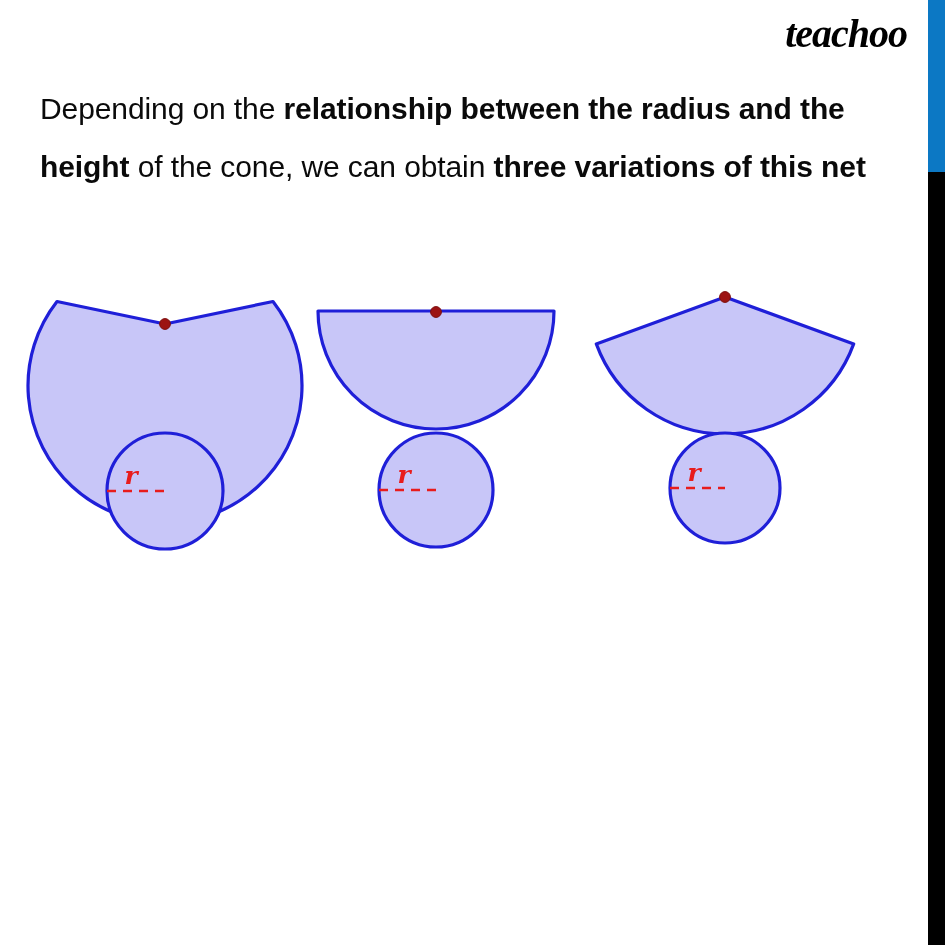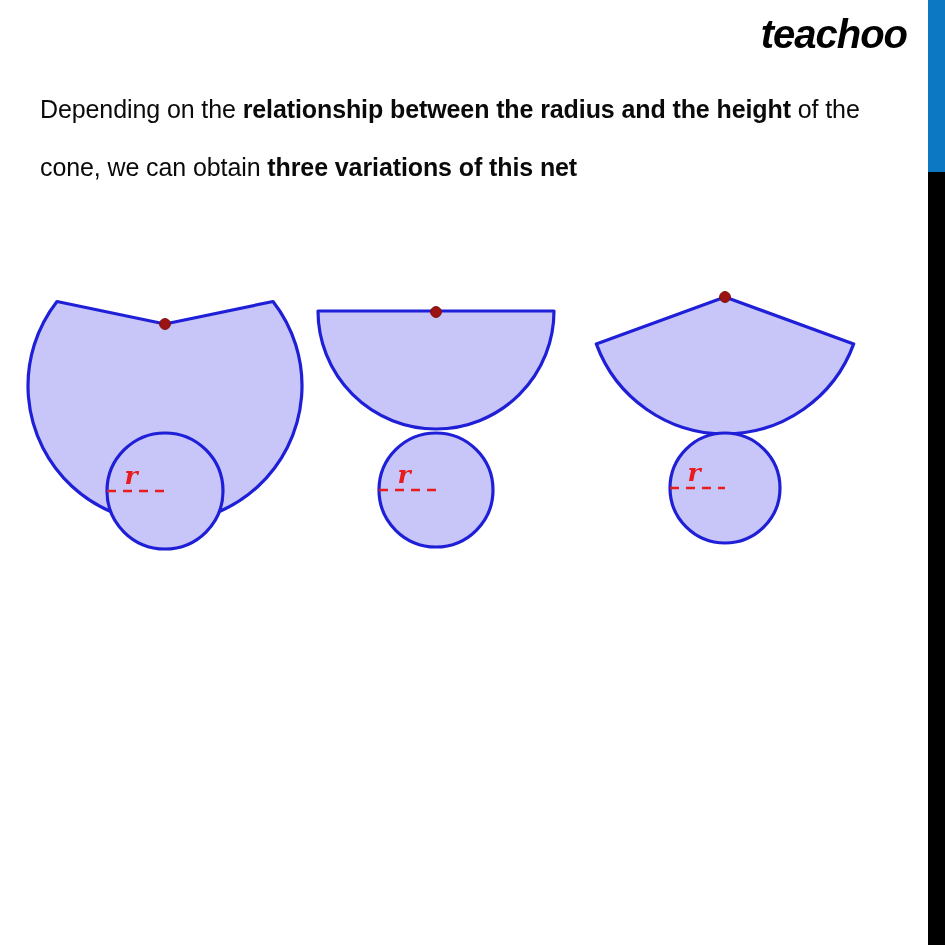--- a/index.html
+++ b/index.html
@@ -37,36 +37,36 @@
   .edge-bar.black {
     top: 172px;
     height: 773px;
     background: #000000;
   }
   
   #brand {
     position: absolute;
     right: 38px;
     top: 14px;
-    font-family: Liberation Sans, sans-serif;
+    font-family: Liberation Serif, serif;
     font-style: italic;
     font-weight: bold;
     font-size: 40px;
     letter-spacing: -1px;
     color: #000000;
     line-height: 1;
     white-space: nowrap;
   }
   
   #intro-text {
     position: absolute;
     left: 40px;
     top: 80px;
     width: 880px;
-    font-size: 25px;
+    font-size: 30px;
     line-height: 58px;
     color: #0a0a0a;
     letter-spacing: -0.1px;
   }
   #intro-text .em {
     font-weight: bold;
   }
   #closing-text {
     position: absolute;
     left: 40px;

